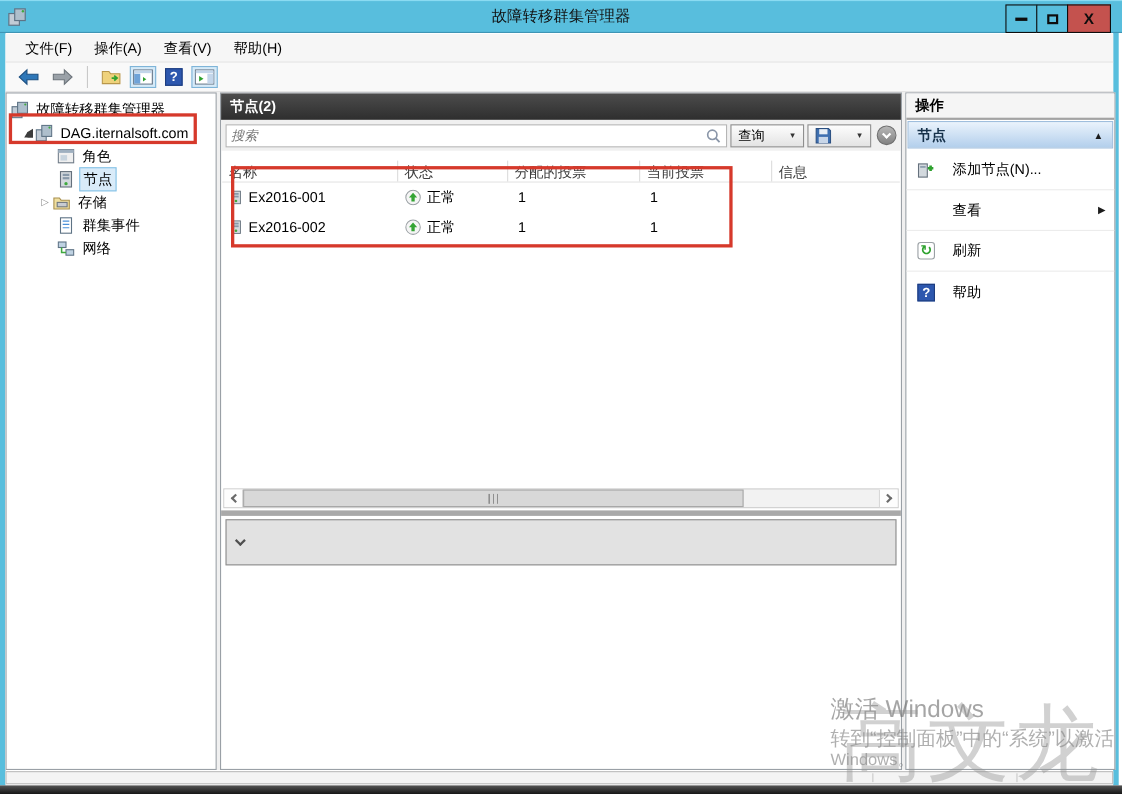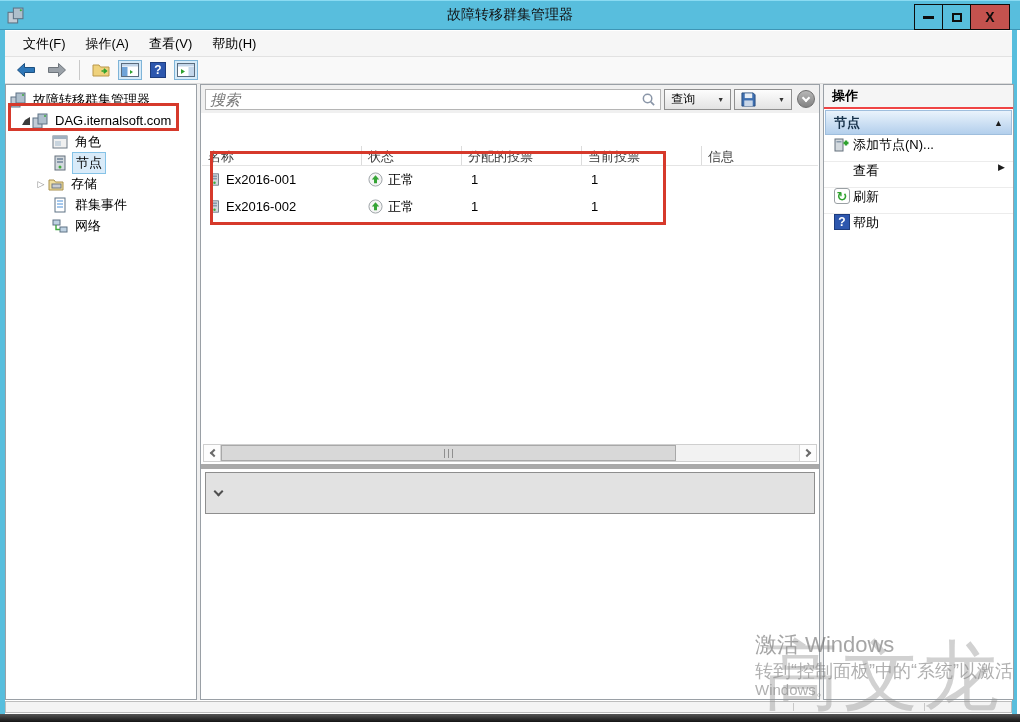--- a/index.html
+++ b/index.html
@@ -38,21 +38,21 @@
   .tree-row.selected .tree-label { background:#d9ebf9; border:1px solid #86c3e7; }
   .exp-open { width:0; height:0; border:3px solid transparent; border-bottom:5px solid #3c3c3c; border-right:5px solid #3c3c3c; margin-right:2px; }
   .exp-closed { font-size:9px; color:#8a8a8a; width:10px; text-align:center; }
   .spacer { display:inline-block; }
 
   
   .main-pane { position:absolute; left:195px; top:0; width:620px; height:616px; background:#fff; border:1px solid #9aa0a6; }
   .list-title { height:24px; background:linear-gradient(#4c4c4c,#2e2e2e); color:#fff; font-weight:bold; display:flex; align-items:center; padding-left:8px; }
   .search-row { height:28px; background:#f0f0f0; display:flex; align-items:center; padding:3px 4px; gap:3px; }
   .search-box { flex:1; height:21px; background:#fff; border:1px solid #b5b5b5; display:flex; align-items:center; padding:0 4px; }
-  .search-box input { flex:1; border:none; outline:none; font-style:italic; color:#0369a1; font-size:15px; font-family:inherit; background:transparent; }
+  .search-box input { flex:1; border:none; outline:none; font-style:italic; color:#0369a1; font-size:12px; font-family:inherit; background:transparent; }
   .btn { height:21px; border:1px solid #8f8f8f; background:linear-gradient(#fdfdfd,#e3e3e3); display:flex; align-items:center; gap:22px; padding:0 6px; font-size:12px; }
   .dd-arrow { font-size:7px; color:#333; }
   .chev-btn { width:18px; height:18px; border-radius:50%; background:linear-gradient(#b7b7b7,#828282); border:1px solid #6e6e6e; position:relative; margin-left:2px; }
   .chev-btn .chev { position:absolute; left:5px; top:4px; width:6px; height:6px; border-right:2px solid #fff; border-bottom:2px solid #fff; transform:rotate(45deg); }
 
   .grid { position:absolute; left:1px; right:1px; top:61px; }
   .grid-header { display:flex; height:20px; border-bottom:1px solid #e4e4e4; color:#3c3c3c; }
   .gh-cell { border-right:1px solid #dcdcdc; padding:2px 6px; overflow:hidden; white-space:nowrap; }
   .col-name { width:160px; } .col-status { width:100px;font-family:Liberation Serif, serif; } .col-assigned { width:120px; } .col-current { width:120px; } .col-info { flex:1; border-right:none; }
   .grid-row { display:flex; height:27px; align-items:center; }
@@ -68,24 +68,24 @@
   .sb-track { flex:1; position:relative; }
   .sb-thumb { position:absolute; left:0; top:0; width:455px; height:16px; background:#d8d8d8; border:1px solid #a8a8a8; display:flex; align-items:center; justify-content:center; }
   .grip { width:10px; height:9px; background:repeating-linear-gradient(90deg,#8f8f8f 0 1px,transparent 1px 4px); }
 
   .splitter { position:absolute; left:0; right:0; top:379px; height:5px; background:#a9a9a9; }
   .collapsed-panel { position:absolute; left:4px; right:4px; top:387px; height:42px; background:#e2e2e2; border:1px solid #8e8e8e; }
   .collapsed-panel .chev { position:absolute; left:9px; top:15px; width:7px; height:7px; border-right:2px solid #4f4f4f; border-bottom:2px solid #4f4f4f; transform:rotate(45deg); }
 
   
   .actions-pane { position:absolute; left:818px; top:0; width:191px; height:616px; background:#fff; border:1px solid #9aa0a6; }
-  .actions-title { height:24px; background:#f5f5f5; border-bottom:2px solid #ef4444; font-weight:bold; display:flex; align-items:center; padding-left:8px; }
+  .actions-title { height:24px; background:#f5f5f5; border-bottom:2px solid #a3a3a3; font-weight:bold; display:flex; align-items:center; padding-left:8px; }
   .section-header { height:25px; margin:1px; background:linear-gradient(#eaf3fc,#b3cfec); border:1px solid #9fbedd; color:#16314a; font-weight:bold; display:flex; align-items:center; padding:0 8px; }
   .section-header .tri { margin-left:auto; font-size:9px; color:#1b1b1b; }
-  .action-item { height:26px; display:flex; align-items:flex-start; padding:0 8px 0 10px; border-bottom:1px solid #ececec; gap:3px; }
+  .action-item { height:37px; display:flex; align-items:center; padding:0 8px 0 10px; border-bottom:1px solid #ececec; gap:16px; }
   .action-item .lbl { flex:1; }
   .action-item .sub { font-size:9px; color:#1b1b1b; }
   .action-item .no-icon { width:16px; }
   .help-sq { width:16px; height:16px; background:#2d57ae; border:1px solid #1d3c7e; color:#fff; font-weight:bold; font-size:12px; display:flex; align-items:center; justify-content:center; }
   .refresh-sq { width:16px; height:16px; background:#fff; border:1px solid #9aa0a4; border-radius:3px; color:#2fa22f; font-weight:bold; font-size:13px; display:flex; align-items:center; justify-content:center; }
 
   
   .statusbar { position:absolute; left:5px; right:8px; top:701px; height:12px; background:#f4f4f4; border:1px solid #bdbdbd; }
   .statusbar .div1 { position:absolute; left:787px; top:1px; bottom:1px; width:1px; background:#c8c8c8; }
   .statusbar .div2 { position:absolute; left:918px; top:1px; bottom:1px; width:1px; background:#c8c8c8; }
@@ -244,20 +244,21 @@
         <svg width="16" height="16" viewBox="0 0 16 16">
             <rect x="1" y="2" width="7" height="5" fill="#bfd2e2" stroke="#5e7385"></rect>
             <rect x="8" y="9" width="7" height="5" fill="#bfd2e2" stroke="#5e7385"></rect>
             <path d="M4 7 L4 11.5 L8 11.5" stroke="#3fa93f" fill="none" stroke-width="1.4"></path>
           </svg>
         <span class="tree-label">网络</span>
       </div>
     </div>
 
     <div class="main-pane">
+      <div class="list-title">节点(2)</div>
 
       <div class="search-row">
         <div class="search-box">
           <input type="text" placeholder="搜索" style="">
           <svg width="15" height="15" viewBox="0 0 16 16">
               <circle cx="7" cy="7" r="4.5" fill="none" stroke="#8a96a8" stroke-width="1.6"></circle>
               <line x1="10.5" y1="10.5" x2="14" y2="14" stroke="#8a96a8" stroke-width="1.8"></line>
             </svg>
         </div>
         <div class="btn">

